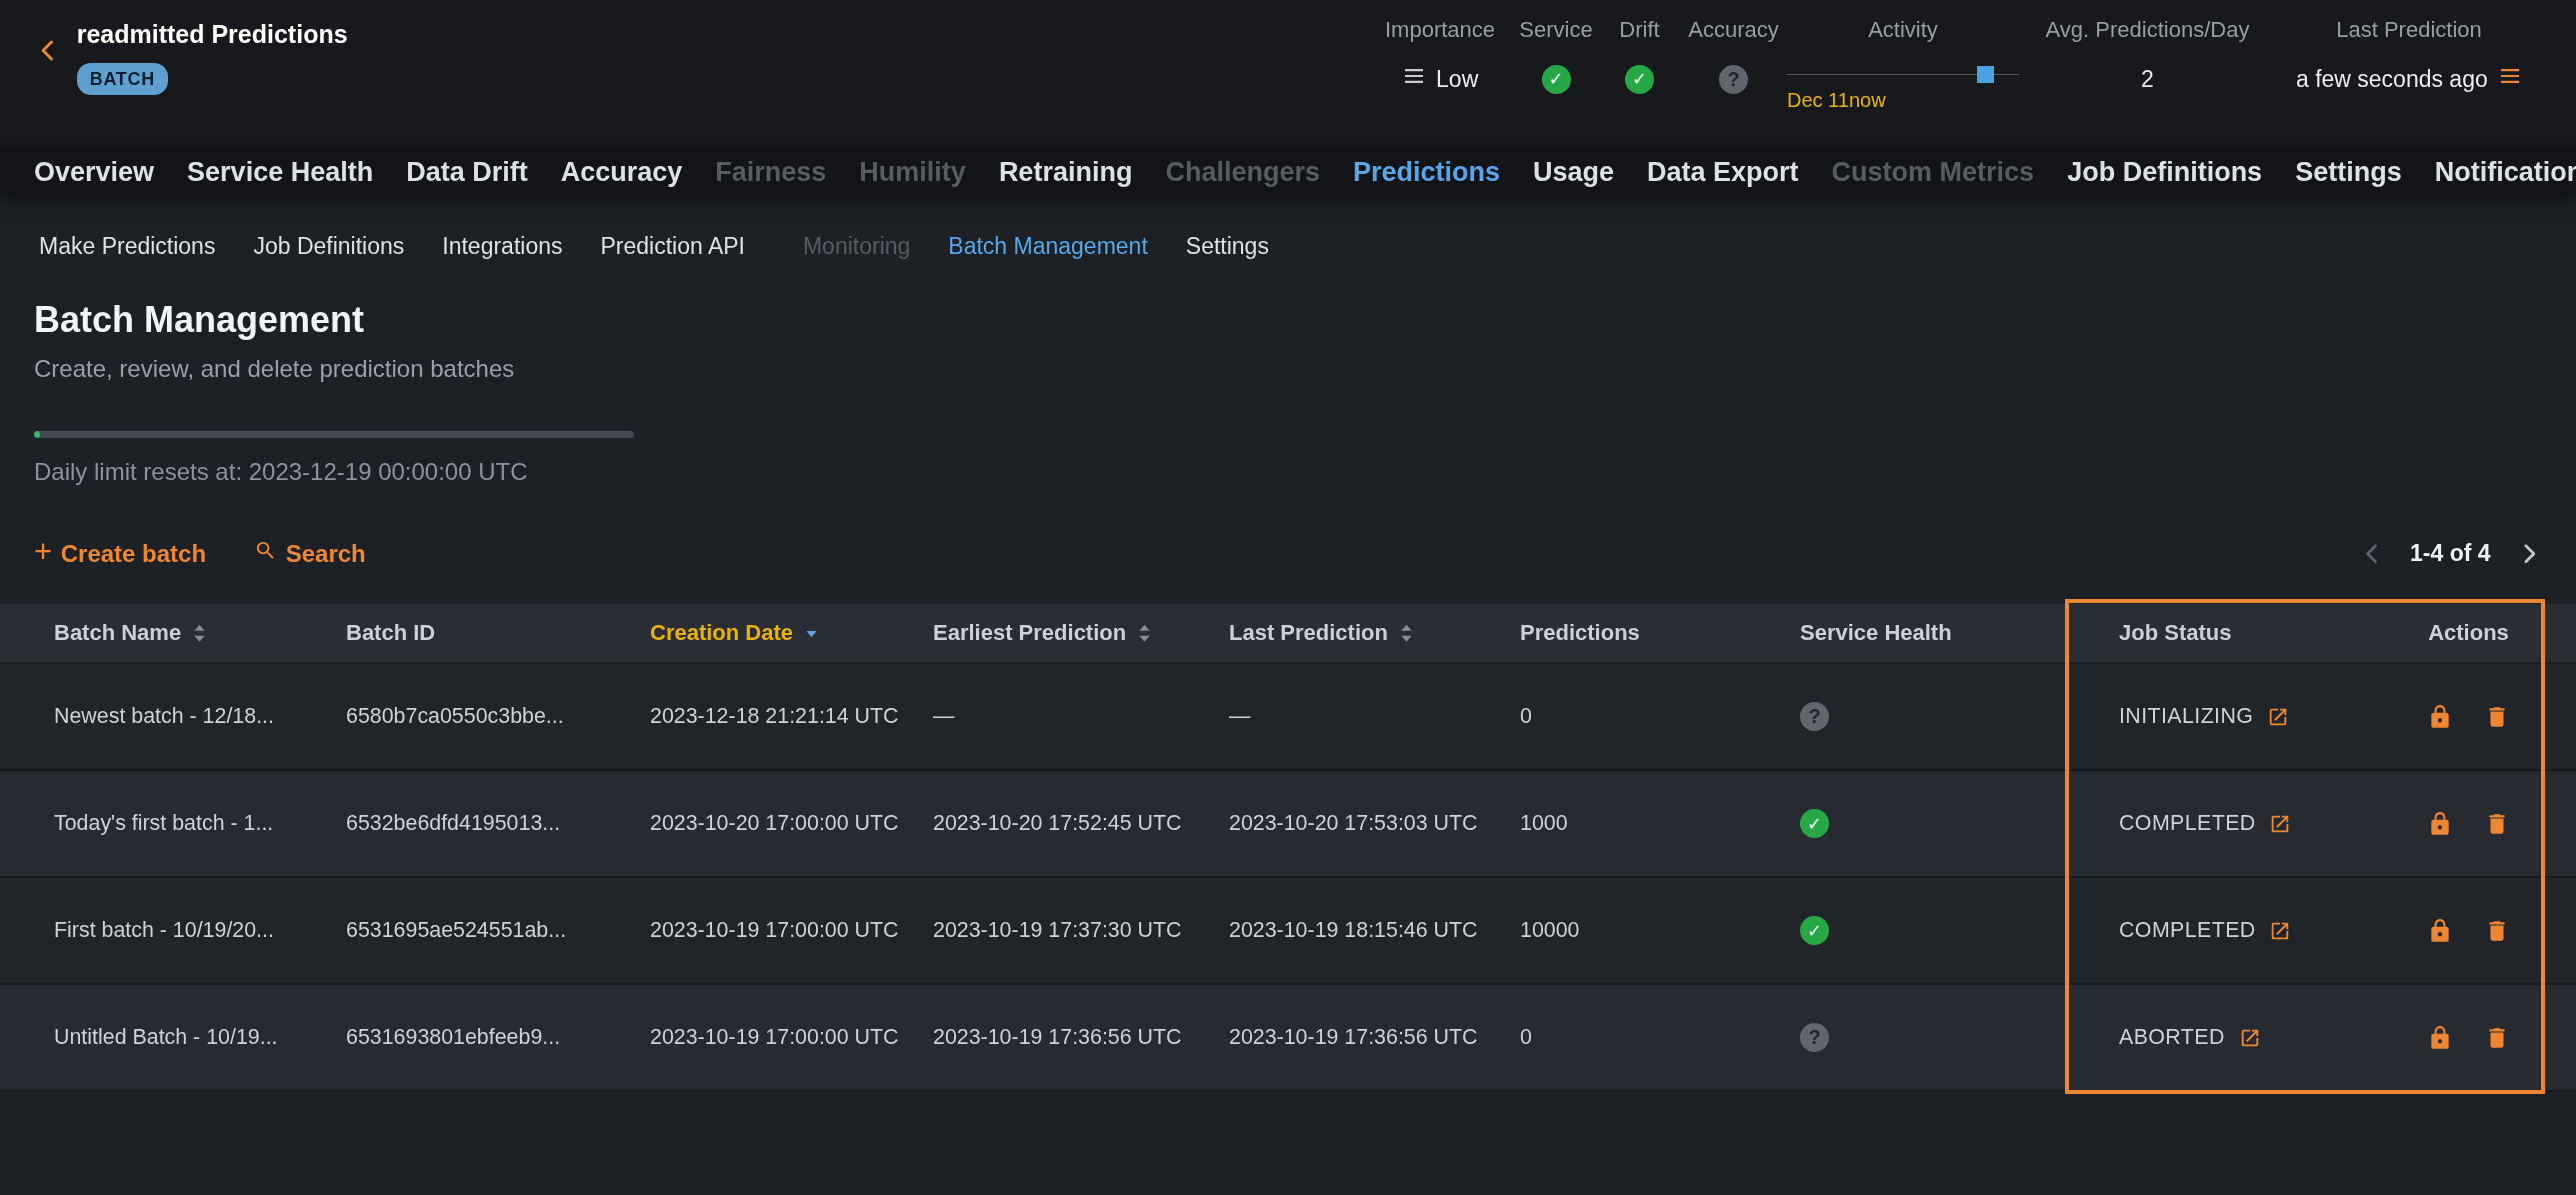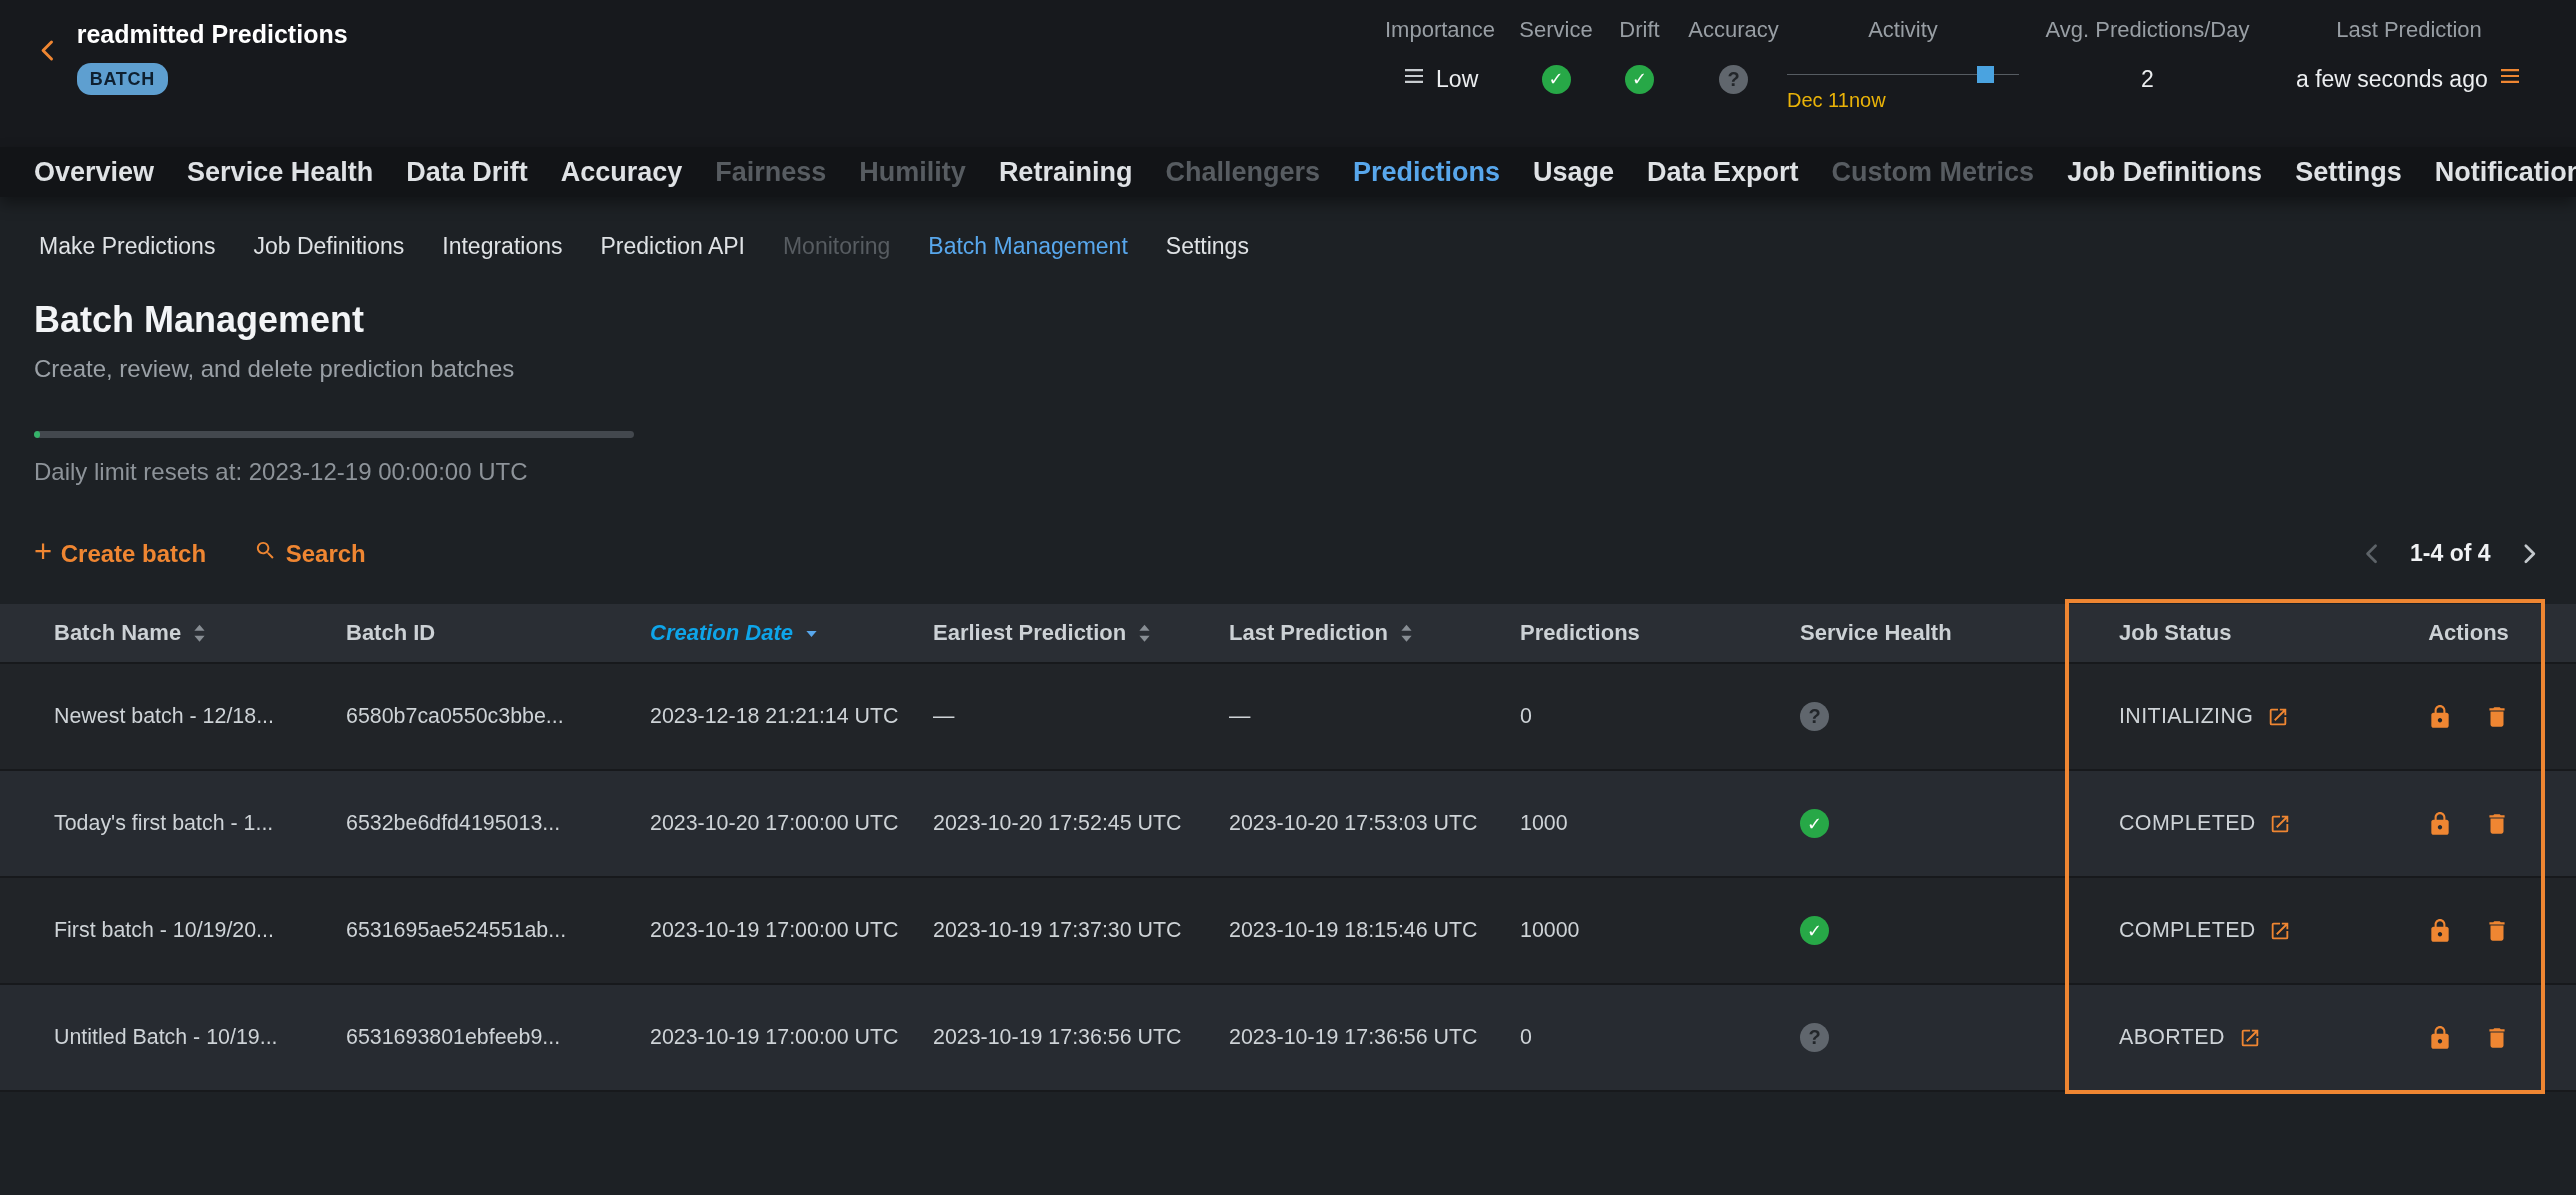--- a/index.html
+++ b/index.html
@@ -45,21 +45,21 @@
 
   
   .main-nav{height:50px;background:#121417;display:flex;align-items:center;gap:33px;
     padding:0 34px;position:relative;z-index:2;box-shadow:0 6.9px 13.7px rgba(0,0,0,.38);}
   .tab{font-size:27px;font-weight:600;color:#dfe2e5;white-space:nowrap;cursor:pointer;}
   .tab[data-state="disabled"]{color:#575c61;cursor:default;}
   .tab[data-state="active"]{color:#58A7EC;}
 
   .sub-nav{display:flex;align-items:center;gap:38px;padding:27.4px 39px 0;height:72px;}
   .subtab{font-size:23px;font-weight:500;color:#dfe2e5;white-space:nowrap;cursor:pointer;}
-  .subtab[data-state="disabled"]{color:#575c61;cursor:default;}
+  .subtab[data-state="disabled"]{color:#575c61;cursor:default;margin-left:20px;}
   .subtab[data-state="active"]{color:#58A7EC;}
 
   
   .page-head{padding:31px 34px 0;}
   .page-title{margin:0;font-size:36px;font-weight:700;color:#f2f4f6;line-height:1.1;}
   .page-subtitle{margin-top:15.4px;font-size:24px;color:#9aa0a6;}
 
   .quota{margin-top:48px;width:600px;}
   .quota-top{display:flex;justify-content:space-between;align-items:baseline;
     font-size:24px;font-weight:700;color:#eceef0;}
@@ -80,21 +80,21 @@
   .pager{cursor:pointer;display:inline-flex;}
 
   
   .table-wrap{margin-top:36px;position:relative;}
   .grid-row{display:grid;
     grid-template-columns:292px 304px 283px 296px 291px 280px 319px 276px 1fr;
     padding:0 34px 0 54px;align-items:center;}
   .thead{height:60px;background:#2A2E34;border-bottom:2.6px solid #17191c;}
   .th{display:flex;align-items:center;gap:10.3px;font-size:22px;font-weight:600;
     color:#ccd1d5;white-space:nowrap;overflow:hidden;}
-  .th.sorted{color:#0ea5e9;font-style:italic;}
+  .th.sorted{color:#eab308;}
   .th.center{justify-content:center;}
   .body-row{height:107px;border-bottom:2.6px solid #17191c;font-size:21.4px;color:#ced3d7;}
   .body-row.shade-a{background:#212428;}
   .body-row.shade-b{background:#272B31;}
   .cell{white-space:nowrap;overflow:hidden;padding-right:15.4px;}
   .status-cell{display:flex;align-items:center;gap:13.7px;letter-spacing:0.4px;overflow:visible;}
   .ext-link{display:inline-flex;cursor:pointer;}
   .actions-cell{display:flex;justify-content:center;gap:31px;overflow:visible;padding-right:0;}
   .icon-btn{display:inline-flex;cursor:pointer;}
   .sort-icon,.sort-desc-icon{display:inline-flex;cursor:pointer;}

